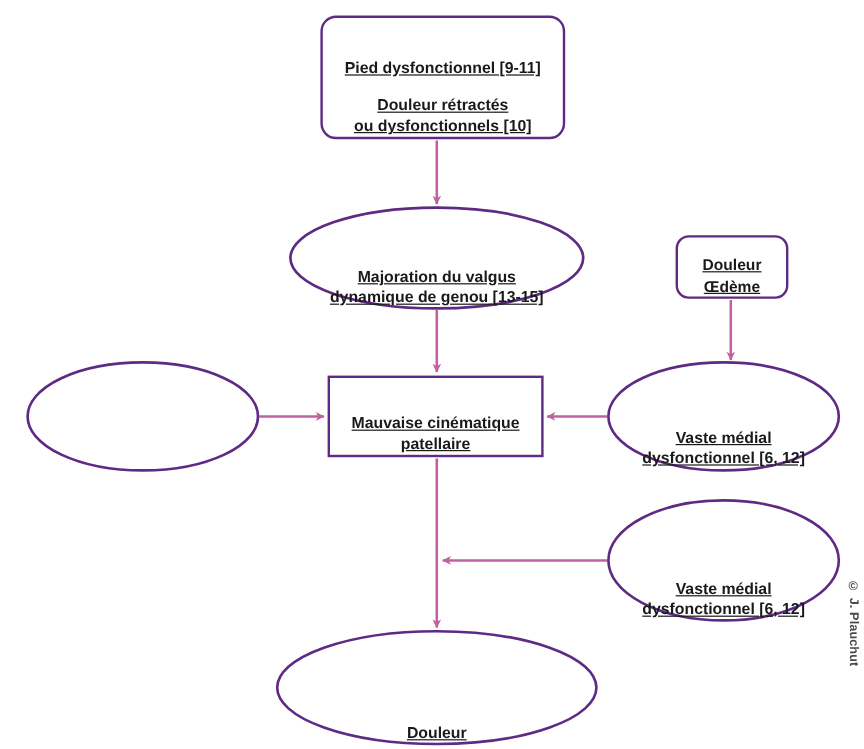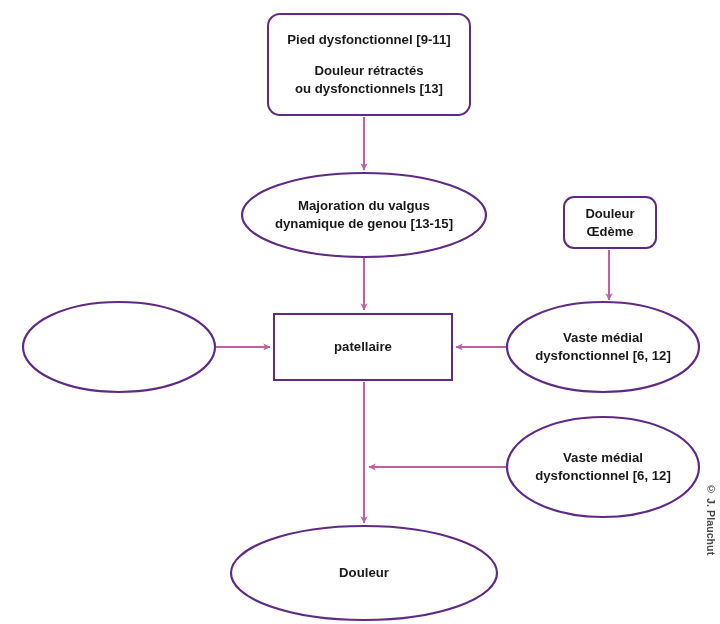--- a/index.html
+++ b/index.html
@@ -25,28 +25,29 @@
     top: 0;
     left: 0;
     width: 720px;
     height: 624px;
   }
   .node {
     position: absolute;
     display: flex;
     flex-direction: column;
     align-items: center;
-    justify-content: center;
+    justify-content: flex-end;
     text-align: center;
     color: #1a1a1a;
     font-weight: bold;
     font-size: 13.2px;
     line-height: 1.34;
     box-sizing: border-box;
     pointer-events: auto;
+    text-decoration: underline;
   }
   .node .line { display: block; white-space: nowrap; }
   .node .gap { height: 13px; }
 
   
   #node-pied {
     left: 267px; top: 13px; width: 204px; height: 103px;
     border: 2.2px solid #5f2a84;
     border-radius: 13px;
     background: #fff;
@@ -118,35 +119,36 @@
 
     <line x1="364" y1="382" x2="364" y2="523" stroke="#c060a0" stroke-width="2.1" marker-end="url(#ah)"></line>
 
     <line x1="506" y1="467" x2="369" y2="467" stroke="#c060a0" stroke-width="2.1" marker-end="url(#ah)"></line>
   </svg>
 
   <div class="node" id="node-pied">
     <span class="line">Pied dysfonctionnel [9-11]</span>
     <span class="gap"></span>
     <span class="line">Douleur rétractés</span>
-    <span class="line">ou dysfonctionnels [13]</span>
+    <span class="line">ou dysfonctionnels [10]</span>
   </div>
 
   <div class="node" id="node-majoration">
     <span class="line">Majoration du valgus</span>
     <span class="line">dynamique de genou [13-15]</span>
   </div>
 
   <div class="node" id="node-douleur-oedeme">
     <span class="line">Douleur</span>
     <span class="line">Œdème</span>
   </div>
 
 
   <div class="node" id="node-mauvaise">
+    <span class="line">Mauvaise cinématique</span>
     <span class="line">patellaire</span>
   </div>
 
   <div class="node" id="node-vaste-1">
     <span class="line">Vaste médial</span>
     <span class="line">dysfonctionnel [6, 12]</span>
   </div>
 
   <div class="node" id="node-vaste-2">
     <span class="line">Vaste médial</span>

